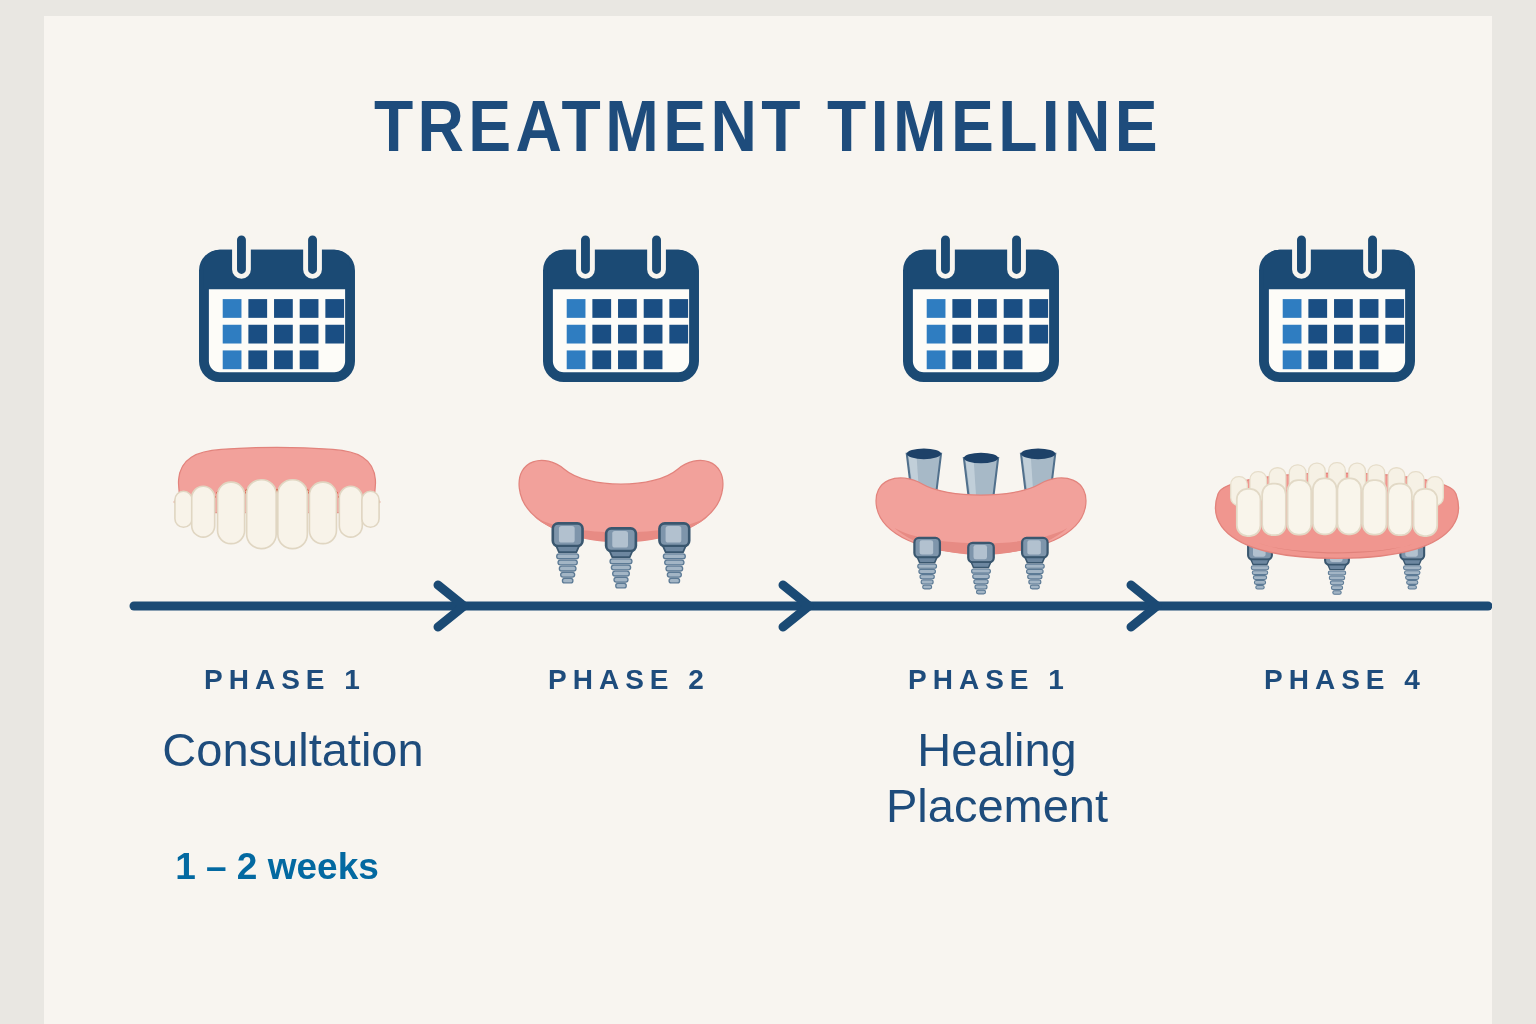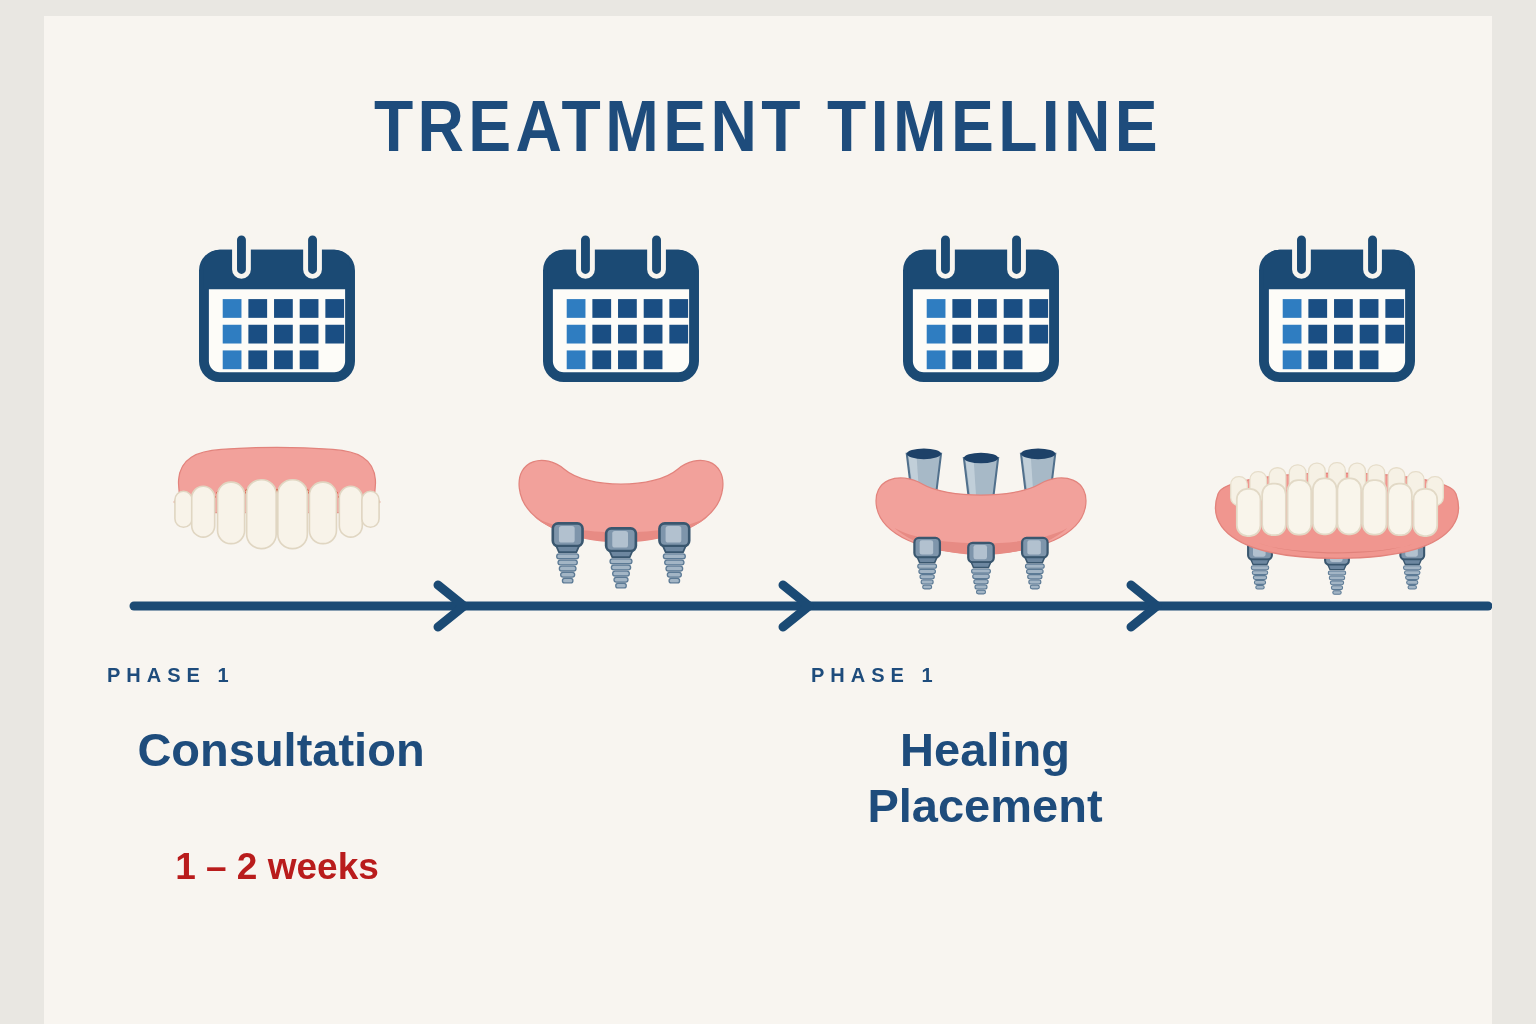--- a/index.html
+++ b/index.html
@@ -16,30 +16,30 @@
   .timeline-svg{position:absolute;left:0;top:562px;width:1536px;height:64px;}
   .col{position:absolute;top:200px;width:340px;height:760px;}
   .col-1{left:63px;} .col-2{left:407px;} .col-3{left:767px;} .col-4{left:1123px;}
   .cal{position:absolute;top:14px;left:50%;transform:translateX(-50%);width:158px;height:153px;}
   .illus{position:absolute;left:50%;transform:translateX(-50%);}
   .illus-1{top:226px;width:230px;height:123px;}
   .illus-2{top:224px;width:250px;height:150px;}
   .illus-3{top:224px;width:245px;height:155px;}
   .illus-4{top:222px;width:280px;height:162px;}
   .plabel{
-    position:absolute;top:448px;left:0;width:100%;text-align:left;
-    font-size:20px;font-weight:700;letter-spacing:6px;color:#1e4c7c;white-space:nowrap;
+    position:absolute;top:448px;left:8px;width:100%;text-align:center;
+    font-size:28px;font-weight:700;letter-spacing:6px;color:#1e4c7c;white-space:nowrap;
   }
   .pname{
-    position:absolute;top:506px;left:4px;width:100%;text-align:center;
-    font-size:47px;line-height:56px;font-weight:700;color:#1e4c7c;
+    position:absolute;top:506px;left:16px;width:100%;text-align:center;
+    font-size:47px;line-height:56px;font-weight:400;color:#1e4c7c;
   }
   .pduration{
     position:absolute;top:630px;left:0;width:100%;text-align:center;
-    font-size:37px;font-weight:700;color:#b91c1c;white-space:nowrap;
+    font-size:37px;font-weight:700;color:#0369a1;white-space:nowrap;
   }
 </style>
 </head>
 <body>
 
 <div class="canvas">
 
   <svg width="0" height="0" style="position:absolute" aria-hidden="true">
     <defs>
       <g id="icon-calendar">
@@ -129,20 +129,21 @@
     <svg class="cal" viewBox="0 0 160 155">
         <use href="#icon-calendar"></use>
       </svg>
     <svg class="illus illus-2" viewBox="0 0 300 180">
       <path d="M28 58 C24 24 58 15 82 35 C110 59 190 59 218 35 C242 15 276 24 272 58 C268 93 224 121 150 121 C76 121 32 93 28 58 Z" fill="#f2a19b" stroke="#e2837c" stroke-width="1.5"></path>
       <path d="M46 92 C86 117 214 117 254 92 C232 111 192 123 150 123 C108 123 68 111 46 92 Z" fill="#e78b84"></path>
       <use href="#icon-screw" transform="translate(86,100) scale(1.05)"></use>
       <use href="#icon-screw" transform="translate(150,106) scale(1.05)"></use>
       <use href="#icon-screw" transform="translate(214,100) scale(1.05)"></use>
     </svg>
+    <div class="plabel">PHASE 2</div>
   </div>
 
   <div class="col col-3">
     <svg class="illus illus-3" viewBox="0 0 300 190">
       <use href="#icon-abutment" transform="translate(80,10)"></use>
       <use href="#icon-abutment" transform="translate(150,15)"></use>
       <use href="#icon-abutment" transform="translate(220,10)"></use>
       <path d="M22 82 C16 48 50 38 78 54 C108 72 192 72 222 54 C250 38 284 48 278 82 C272 115 224 139 150 139 C76 139 28 115 22 82 Z" fill="#f2a19b" stroke="#e2837c" stroke-width="1.5"></path>
       <path d="M44 108 C86 133 214 133 256 108 C234 128 192 141 150 141 C108 141 66 128 44 108 Z" fill="#e78b84"></path>
       <use href="#icon-screw" transform="translate(84,120) scale(0.92)"></use>
@@ -183,16 +184,17 @@
         <rect x="74.5" y="52.1" width="27" height="58.9" rx="12"></rect>
         <rect x="103.5" y="48.2" width="27" height="62.2" rx="12"></rect>
         <rect x="132.5" y="46.2" width="27" height="63.8" rx="12"></rect>
         <rect x="160.5" y="46.2" width="27" height="63.8" rx="12"></rect>
         <rect x="189.5" y="48.2" width="27" height="62.2" rx="12"></rect>
         <rect x="218.5" y="52.1" width="27" height="58.9" rx="12"></rect>
         <rect x="247.5" y="58" width="27" height="54" rx="12"></rect>
       </g>
       <path d="M70 120 C115 136 205 136 250 120 C215 134 105 134 70 120 Z" fill="#e0827b"></path>
     </svg>
+    <div class="plabel">PHASE 4</div>
     <div class="pduration"></div>
   </div>
 
 </div>
 
 </body></html>

